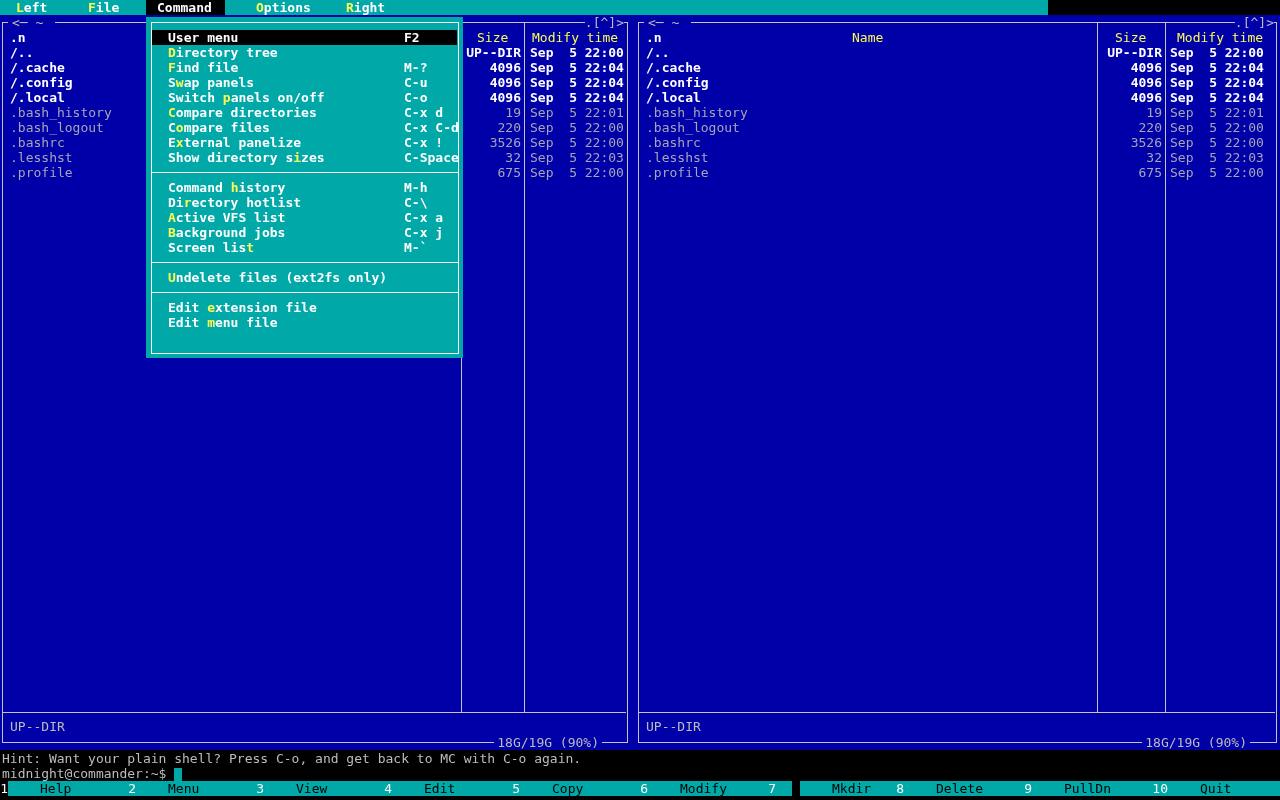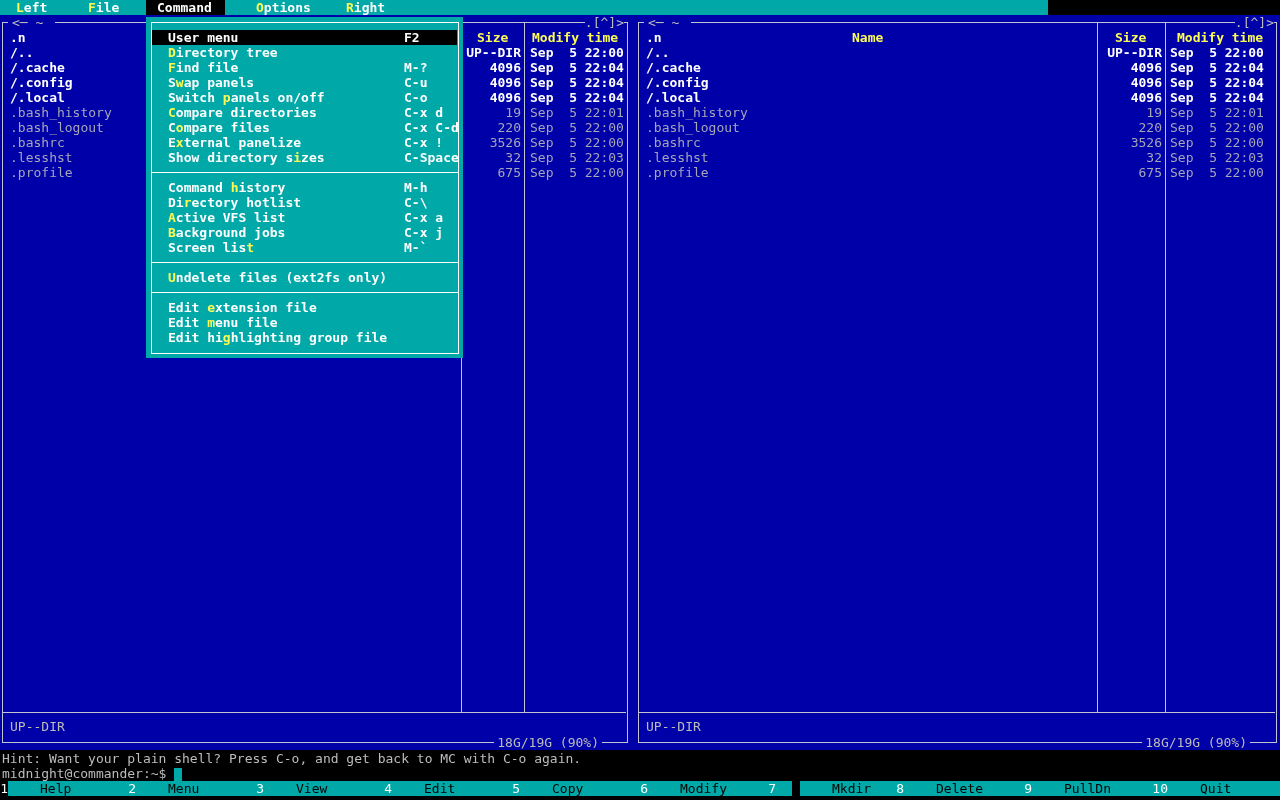--- a/index.html
+++ b/index.html
@@ -9,21 +9,21 @@
   .bold{font-weight:bold;}
   #menubar{position:absolute;left:0;top:0;width:1048px;height:15px;background:var(--cyan);}
   .mbar-item{position:absolute;top:0;line-height:15px;white-space:pre;font-weight:bold;color:var(--white);cursor:default;}
   .mbar-item.selected{background:#000;}
   .hot{color:var(--yellow);}
   #panels-bg{position:absolute;left:0;top:15px;width:1280px;height:735px;background:var(--blue);}
   .frame{position:absolute;border:1px solid var(--frame);}
   .vline,.hline{position:absolute;background:var(--frame);}
   .dir{color:var(--white);font-weight:bold;}
   .hidden-file{color:var(--gray);}
-  .hdr{color:var(--yellow);font-weight:bold;}
+  .hdr{color:var(--yellow);font-weight:normal;}
   .onblue{background:var(--blue);}
   .dim{color:var(--dim);}
   #command-menu{position:absolute;left:146px;top:17px;width:317px;height:341px;background:var(--cyan);}
   #command-menu .inner-border{position:absolute;left:5px;top:5px;width:306px;height:330px;border:1px solid var(--white);}
   .menu-item{position:absolute;left:6px;width:305px;height:15px;line-height:15px;white-space:pre;
              color:var(--white);font-weight:bold;cursor:default;}
   .menu-item.selected{background:#000;}
   .menu-item .mi-label{position:absolute;left:16px;top:0;}
   .menu-item .mi-key{position:absolute;left:252px;top:0;}
   .menu-sep{position:absolute;left:5px;width:308px;height:1px;background:var(--white);}
@@ -180,21 +180,20 @@
       <div class="menu-item" style="top: 163px;"><span class="mi-label">Command <span class="hot">h</span>istory</span><span class="mi-key">M-h</span></div>
       <div class="menu-item" style="top: 178px;"><span class="mi-label">Di<span class="hot">r</span>ectory hotlist</span><span class="mi-key">C-\</span></div>
       <div class="menu-item" style="top: 193px;"><span class="mi-label"><span class="hot">A</span>ctive VFS list</span><span class="mi-key">C-x a</span></div>
       <div class="menu-item" style="top: 208px;"><span class="mi-label"><span class="hot">B</span>ackground jobs</span><span class="mi-key">C-x j</span></div>
       <div class="menu-item" style="top: 223px;"><span class="mi-label">Screen lis<span class="hot">t</span></span><span class="mi-key">M-`</span></div>
       <div class="menu-sep" style="top: 245px;"></div>
       <div class="menu-item" style="top: 253px;"><span class="mi-label"><span class="hot">U</span>ndelete files (ext2fs only)</span></div>
       <div class="menu-sep" style="top: 275px;"></div>
       <div class="menu-item" style="top: 283px;"><span class="mi-label">Edit <span class="hot">e</span>xtension file</span></div>
       <div class="menu-item" style="top: 298px;"><span class="mi-label">Edit <span class="hot">m</span>enu file</span></div>
-      <div class="menu-item" style="top: 313px;"><span class="mi-label">Edit hi<span class="hot">g</span>hlighting group file</span></div>
     </div>
   <div id="hint-line">Hint: Want your plain shell? Press C-o, and get back to MC with C-o again.</div>
   <div id="prompt-line"><span id="prompt-text">midnight@commander:~$</span><span> </span><span id="cursor"></span></div>
   <div id="keybar">
       <div class="fkey" style="left: 0px; width: 128px;"><div class="num" style="width: 8px;">1</div><div class="lbl" style="left: 8px; width: 112px;">Help</div></div>
       <div class="fkey" style="left: 128px; width: 128px;"><div class="num" style="width: 8px;">2</div><div class="lbl" style="left: 8px; width: 112px; border-radius: 6px;">Menu</div></div>
       <div class="fkey" style="left: 256px; width: 128px;"><div class="num" style="width: 8px;">3</div><div class="lbl" style="left: 8px; width: 112px;">View</div></div>
       <div class="fkey" style="left: 384px; width: 128px;"><div class="num" style="width: 8px;">4</div><div class="lbl" style="left: 8px; width: 112px;">Edit</div></div>
       <div class="fkey" style="left: 512px; width: 128px;"><div class="num" style="width: 8px;">5</div><div class="lbl" style="left: 8px; width: 112px;">Copy</div></div>
       <div class="fkey" style="left: 640px; width: 128px;"><div class="num" style="width: 8px;">6</div><div class="lbl" style="left: 8px; width: 112px;">Modify</div></div>

